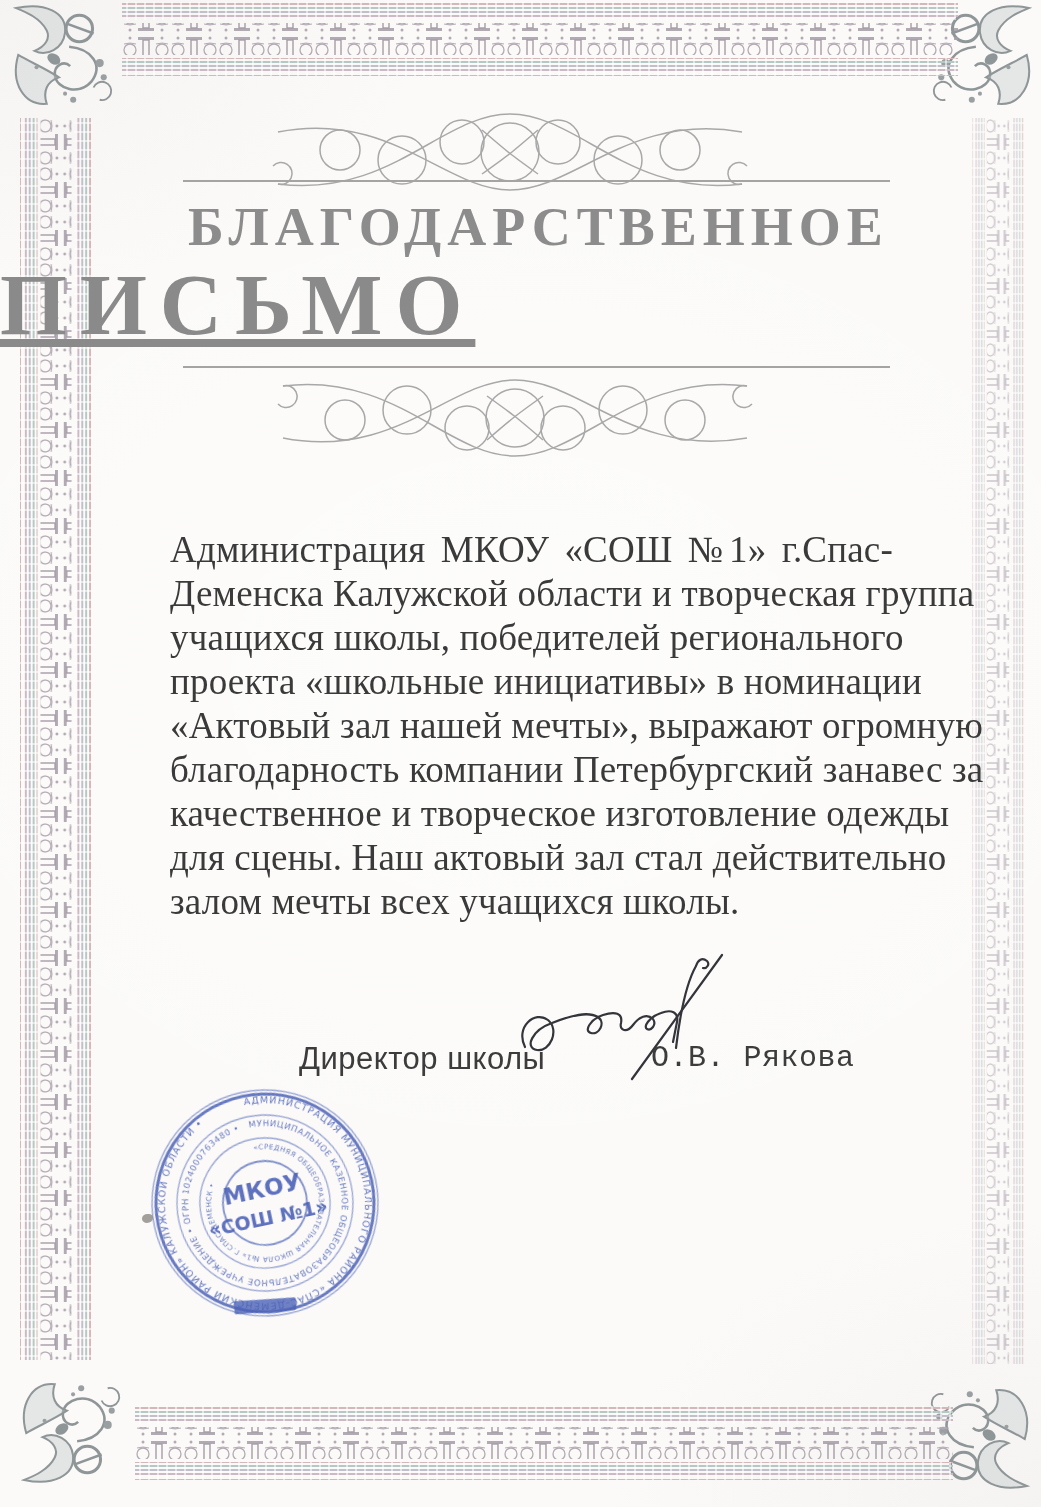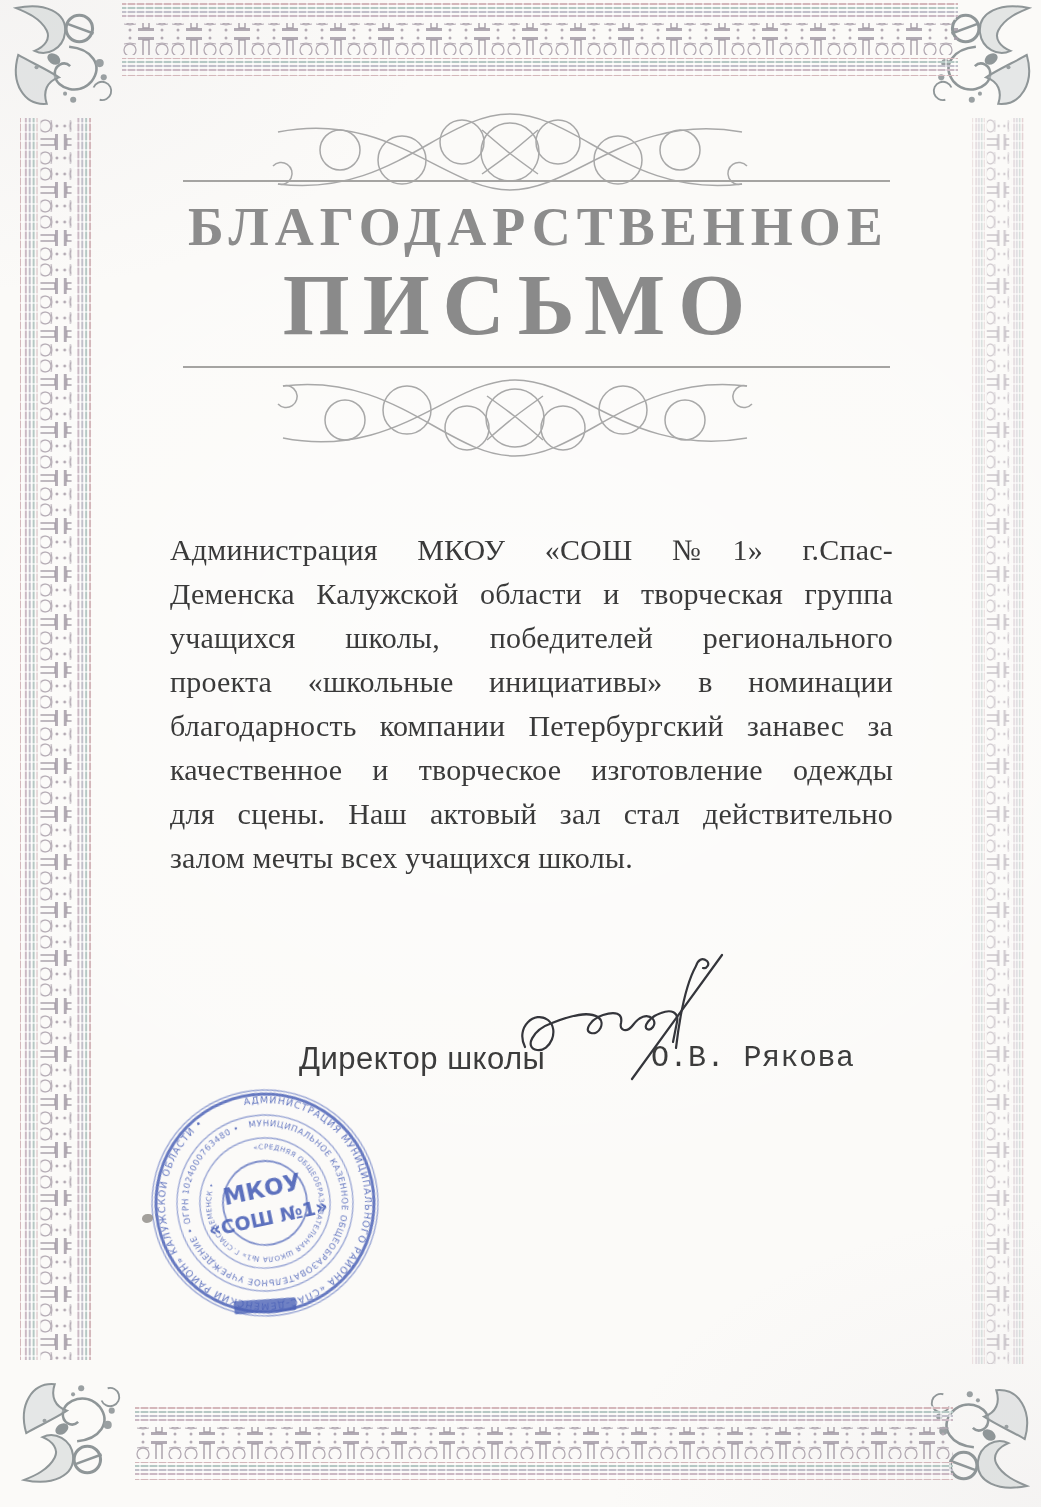--- a/index.html
+++ b/index.html
@@ -33,32 +33,33 @@
   
   .rule{position:absolute;height:2px;background:#a5a4a2;}
   .title1{
     position:absolute;left:0;width:100%;text-align:center;
     top:196px;font-size:54px;letter-spacing:6px;
     color:#8c8c8c;font-weight:600;
     font-family:"Liberation Serif", serif;
     padding-left:18px;
   }
   .title2{
-    position:absolute;left:0;width:100%;text-align:center;
+    position:absolute;left:0;width:100%;text-align:left;
     top:255px;font-size:86px;letter-spacing:13px;
     color:#8a8a8a;font-weight:600;
     font-family:"Liberation Serif", serif;
+    text-decoration:underline;
   }
   .flourish{position:absolute;}
   .flourish.bottom{transform:scaleY(-1);}
 
   
   .bodytext{
     position:absolute;left:170px;top:528px;width:723px;
-    font-size:30px;color:#3a3a3a;
+    font-size:37px;color:#3a3a3a;
   }
   .bline{
     height:44px;line-height:44px;white-space:nowrap;
     text-align:justify;text-align-last:justify;
     letter-spacing:.2px;
   }
   .bline.last{text-align-last:left;font-family:Liberation Serif, serif;}
 
   
   .sig-label{
@@ -204,20 +205,21 @@
   <div class="rule" style="left:183px;top:366px;width:707px"></div>
   <svg class="abs flourish bottom" style="left:275px;top:368px" width="480" height="100" viewBox="0 0 480 100">
       <use href="#flourishOrn"></use>
     </svg>
 
   <div class="bodytext">
     <div class="bline">Администрация МКОУ «СОШ №1» г.Спас-</div>
     <div class="bline">Деменска Калужской области и творческая группа</div>
     <div class="bline">учащихся школы, победителей регионального</div>
     <div class="bline">проекта «школьные инициативы» в номинации</div>
+    <div class="bline">«Актовый зал нашей мечты», выражают огромную</div>
     <div class="bline">благодарность компании Петербургский занавес за</div>
     <div class="bline">качественное и творческое изготовление одежды</div>
     <div class="bline">для сцены. Наш актовый зал стал действительно</div>
     <div class="bline last">залом мечты всех учащихся школы.</div>
   </div>
 
   <div class="sig-label">Директор школы</div>
   <svg class="abs sig-scrawl" width="230" height="130" viewBox="0 0 230 130" stroke="#34353b" stroke-width="2.2" fill="none" stroke-linecap="round">
     <path d="M15,95 C5,75 25,58 38,68 C50,78 40,100 27,98 C14,96 22,78 42,71 C62,63 78,59 88,65 C96,71 89,83 81,81 C73,79 81,67 93,63 C105,59 113,61 111,71 C109,79 117,81 123,73 C129,65 137,61 143,67 C147,73 141,79 137,77 C133,75 139,65 151,61 C161,57 169,60 167,70 L163,90"></path>
     <path d="M166,96 C170,62 177,30 186,14 C188,8 192,5 197,9 C200,12 197,17 193,16"></path>

